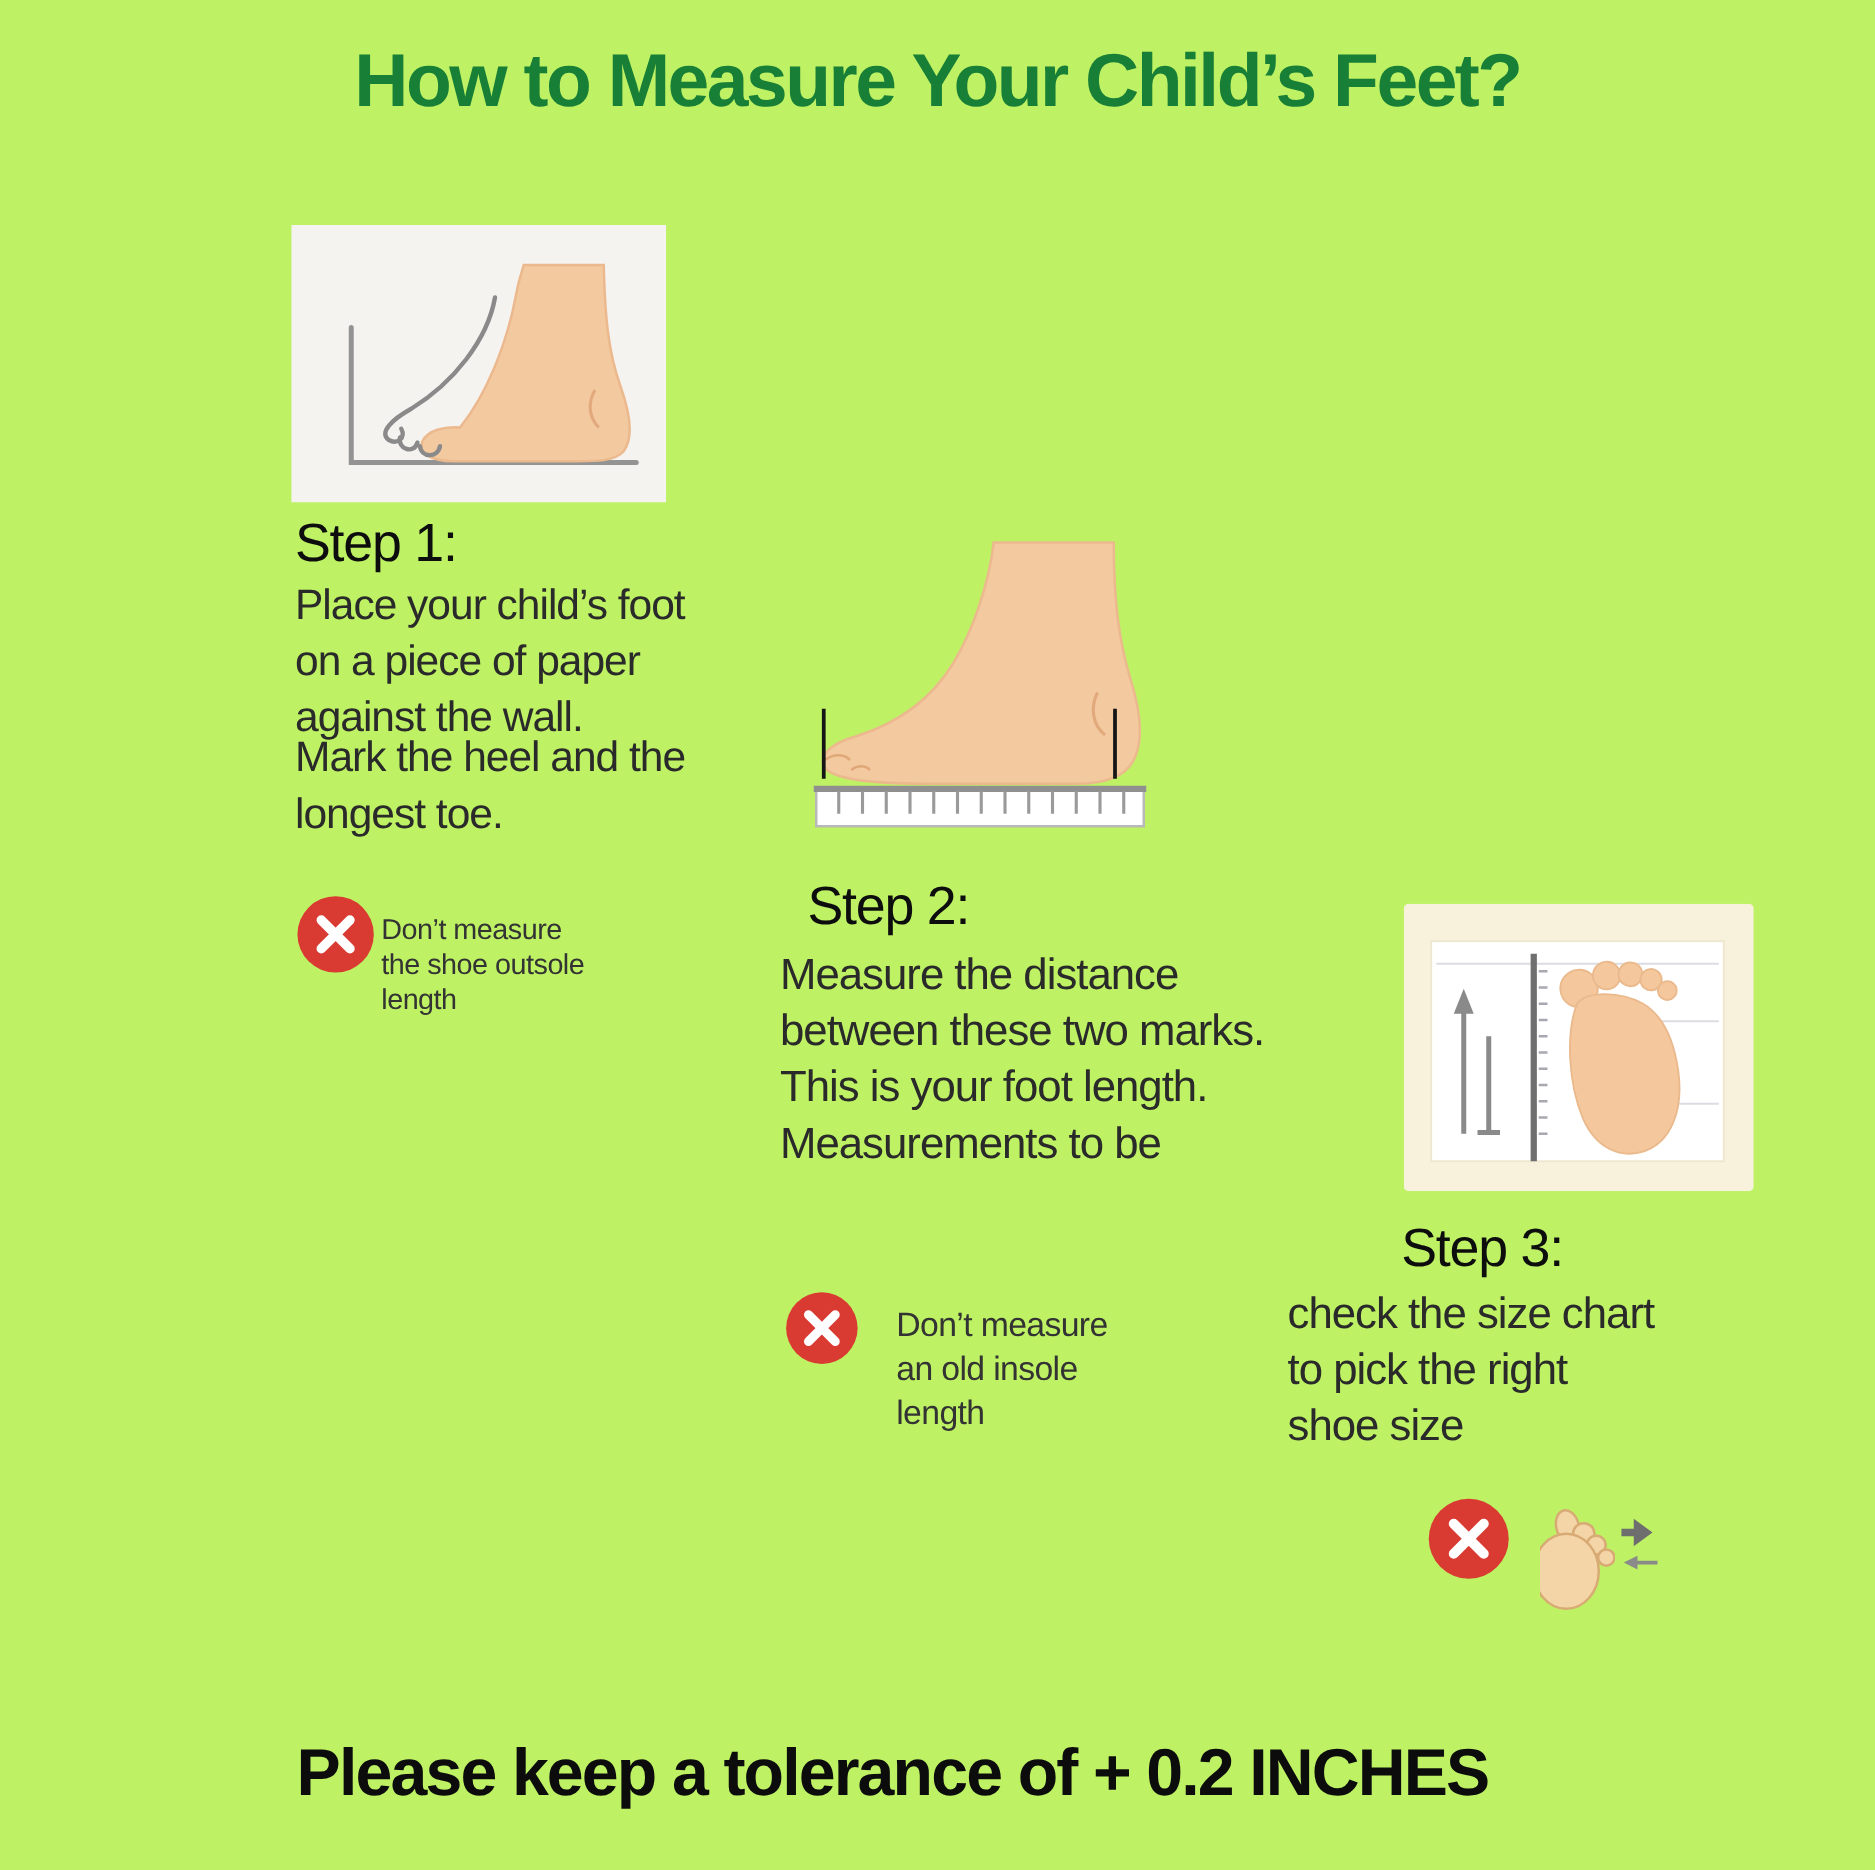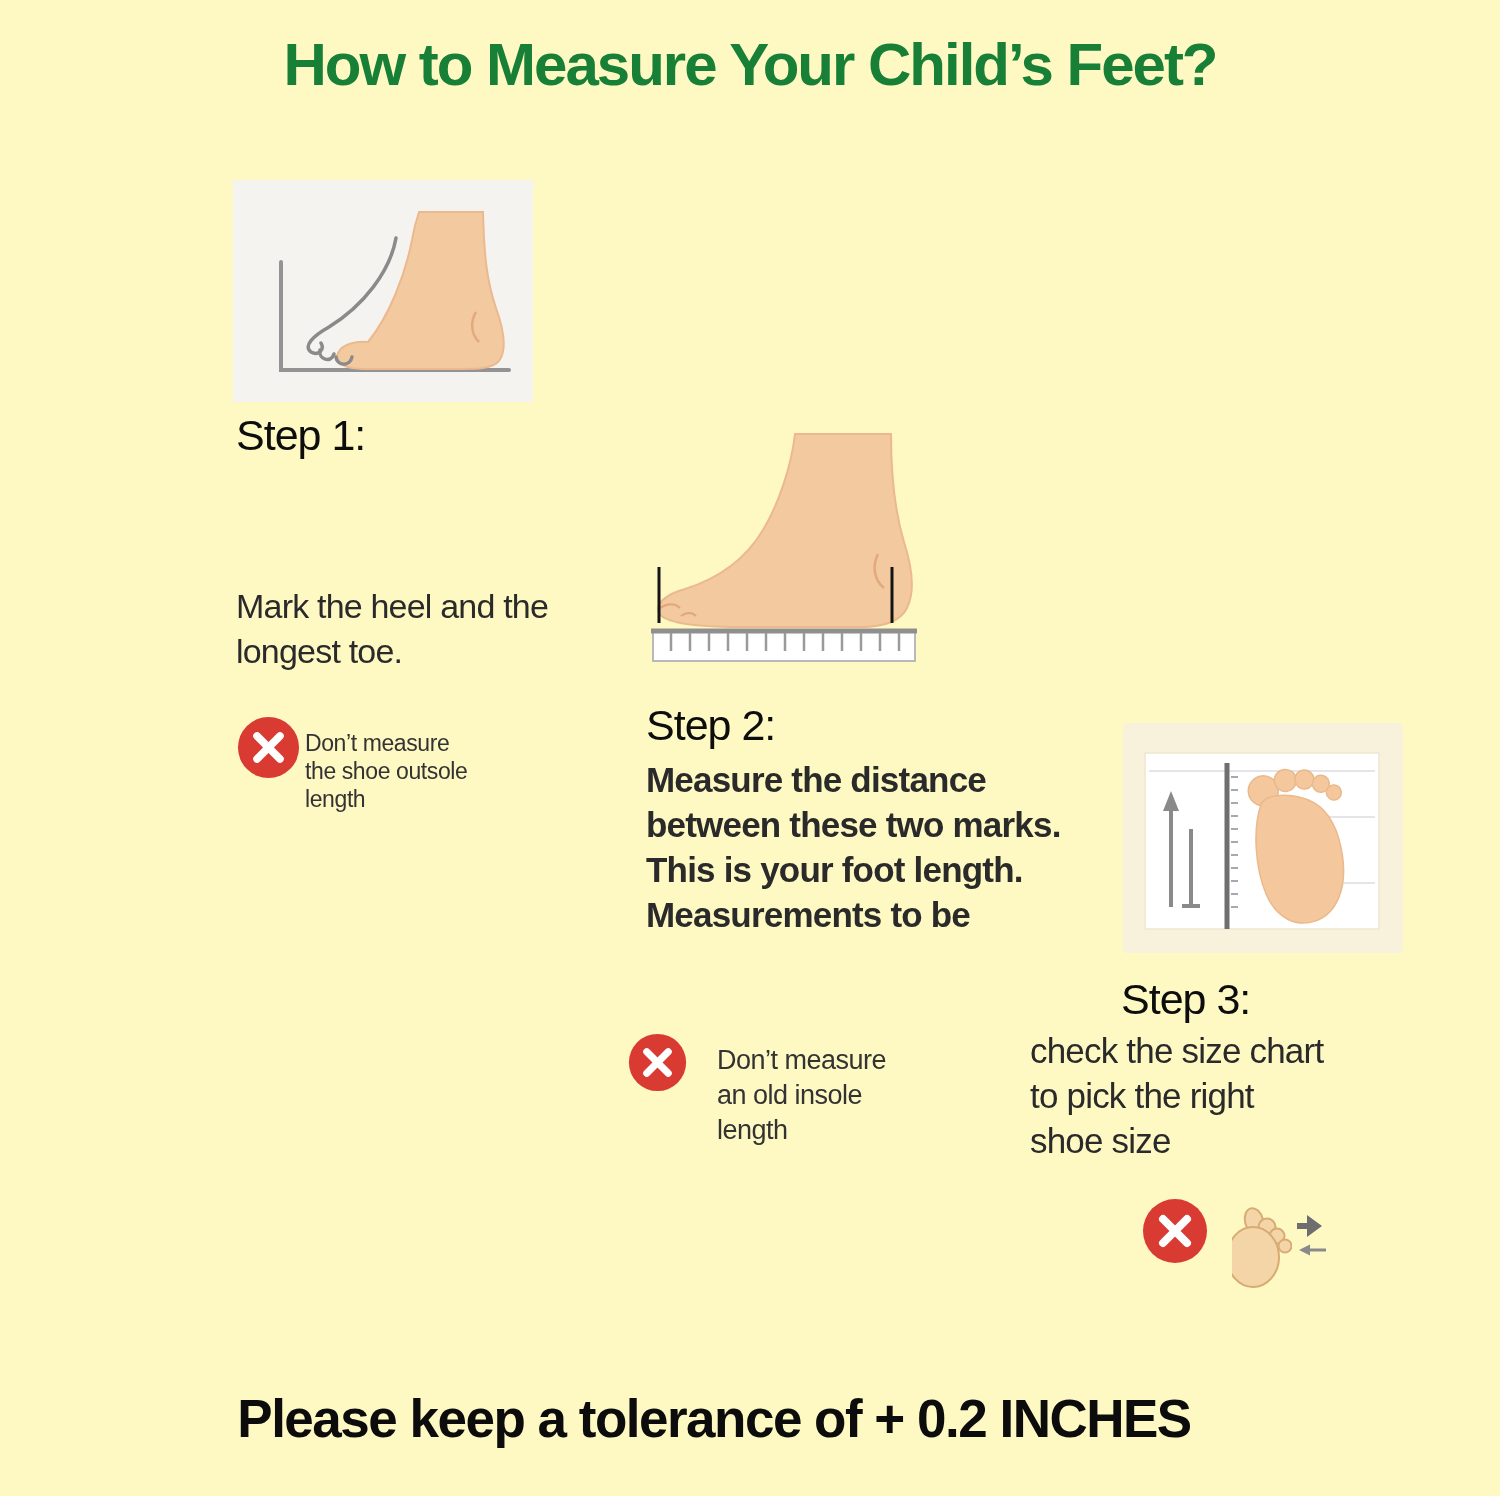--- a/index.html
+++ b/index.html
@@ -1,18 +1,18 @@
 <!DOCTYPE html>
 <html><head>
 <meta charset="utf-8">
 <style>
   html,body{margin:0;padding:0;background:#ffffff;}
   .canvas{
     position:relative;width:1500px;height:1496px;
-    background:#fef9c3;overflow:hidden;
+    background:#bef264;overflow:hidden;
     font-family:"Liberation Sans", sans-serif;color:#262626;
   }
   .title{
     position:absolute;top:30px;left:0;width:1500px;margin:0;
     text-align:center;font-size:60px;font-weight:700;letter-spacing:-2px;
     color:#177f36;
   }
   .heading{
     position:absolute;font-size:43px;font-weight:400;letter-spacing:-1px;color:#0d0d0d;
     white-space:nowrap;
@@ -50,20 +50,25 @@
       <g stroke="#8a8a8a" stroke-width="3.5" fill="none" stroke-linecap="round">
         <path d="M163 58 C157 92 130 126 96 147 C80 156 70 166 78 172 C85 176 92 170 88 163"></path>
         <path d="M87 170 C85 179 98 184 101 174"></path>
         <path d="M103 177 C104 186 117 187 119 177"></path>
       </g>
     </svg>
   </div>
 
   <div class="heading" style="left:236px;top:411px;">Step 1:</div>
 
+  <div class="para" style="left:236px;top:462px;">
+    <div class="line">Place your child’s foot</div>
+    <div class="line">on a piece of paper</div>
+    <div class="line">against the wall.</div>
+  </div>
 
   <div class="para" style="left:236px;top:584px;">
     <div class="line">Mark the heel and the</div>
     <div class="line">longest toe.</div>
   </div>
 
   <div class="warning" style="left:237px;top:716px;">
     <svg width="63" height="63" viewBox="0 0 66 66">
       <circle cx="33" cy="33" r="32" fill="#d93a32"></circle>
       <path d="M21 21 L45 45 M45 21 L21 45" stroke="#ffffff" stroke-width="8" stroke-linecap="round"></path>
@@ -87,21 +92,21 @@
       <g>
         <rect x="8" y="219" width="262" height="30" fill="#ffffff" stroke="#b9b9b9" stroke-width="2"></rect>
         <path d="M6 219 L272 219" stroke="#8f8f8f" stroke-width="5"></path>
         <path d="M26 221V239M45 221V239M64 221V239M83 221V239M102 221V239M121 221V239M140 221V239M159 221V239M178 221V239M197 221V239M216 221V239M235 221V239M254 221V239" stroke="#9a9a9a" stroke-width="2.5"></path>
       </g>
     </svg>
   </div>
 
   <div class="heading" style="left:646px;top:701px;text-align:right;">Step 2:</div>
 
-  <div class="para mid" style="left:646px;top:757px;font-weight:bold;">
+  <div class="para mid" style="left:624px;top:757px;">
     <div class="line">Measure the distance</div>
     <div class="line">between these two marks.</div>
     <div class="line">This is your foot length.</div>
     <div class="line">Measurements to be</div>
   </div>
 
   <div class="warning" style="left:628px;top:1033px;">
     <svg width="59" height="59" viewBox="0 0 66 66">
       <circle cx="33" cy="33" r="32" fill="#d93a32"></circle>
       <path d="M21 21 L45 45 M45 21 L21 45" stroke="#ffffff" stroke-width="8" stroke-linecap="round"></path>

